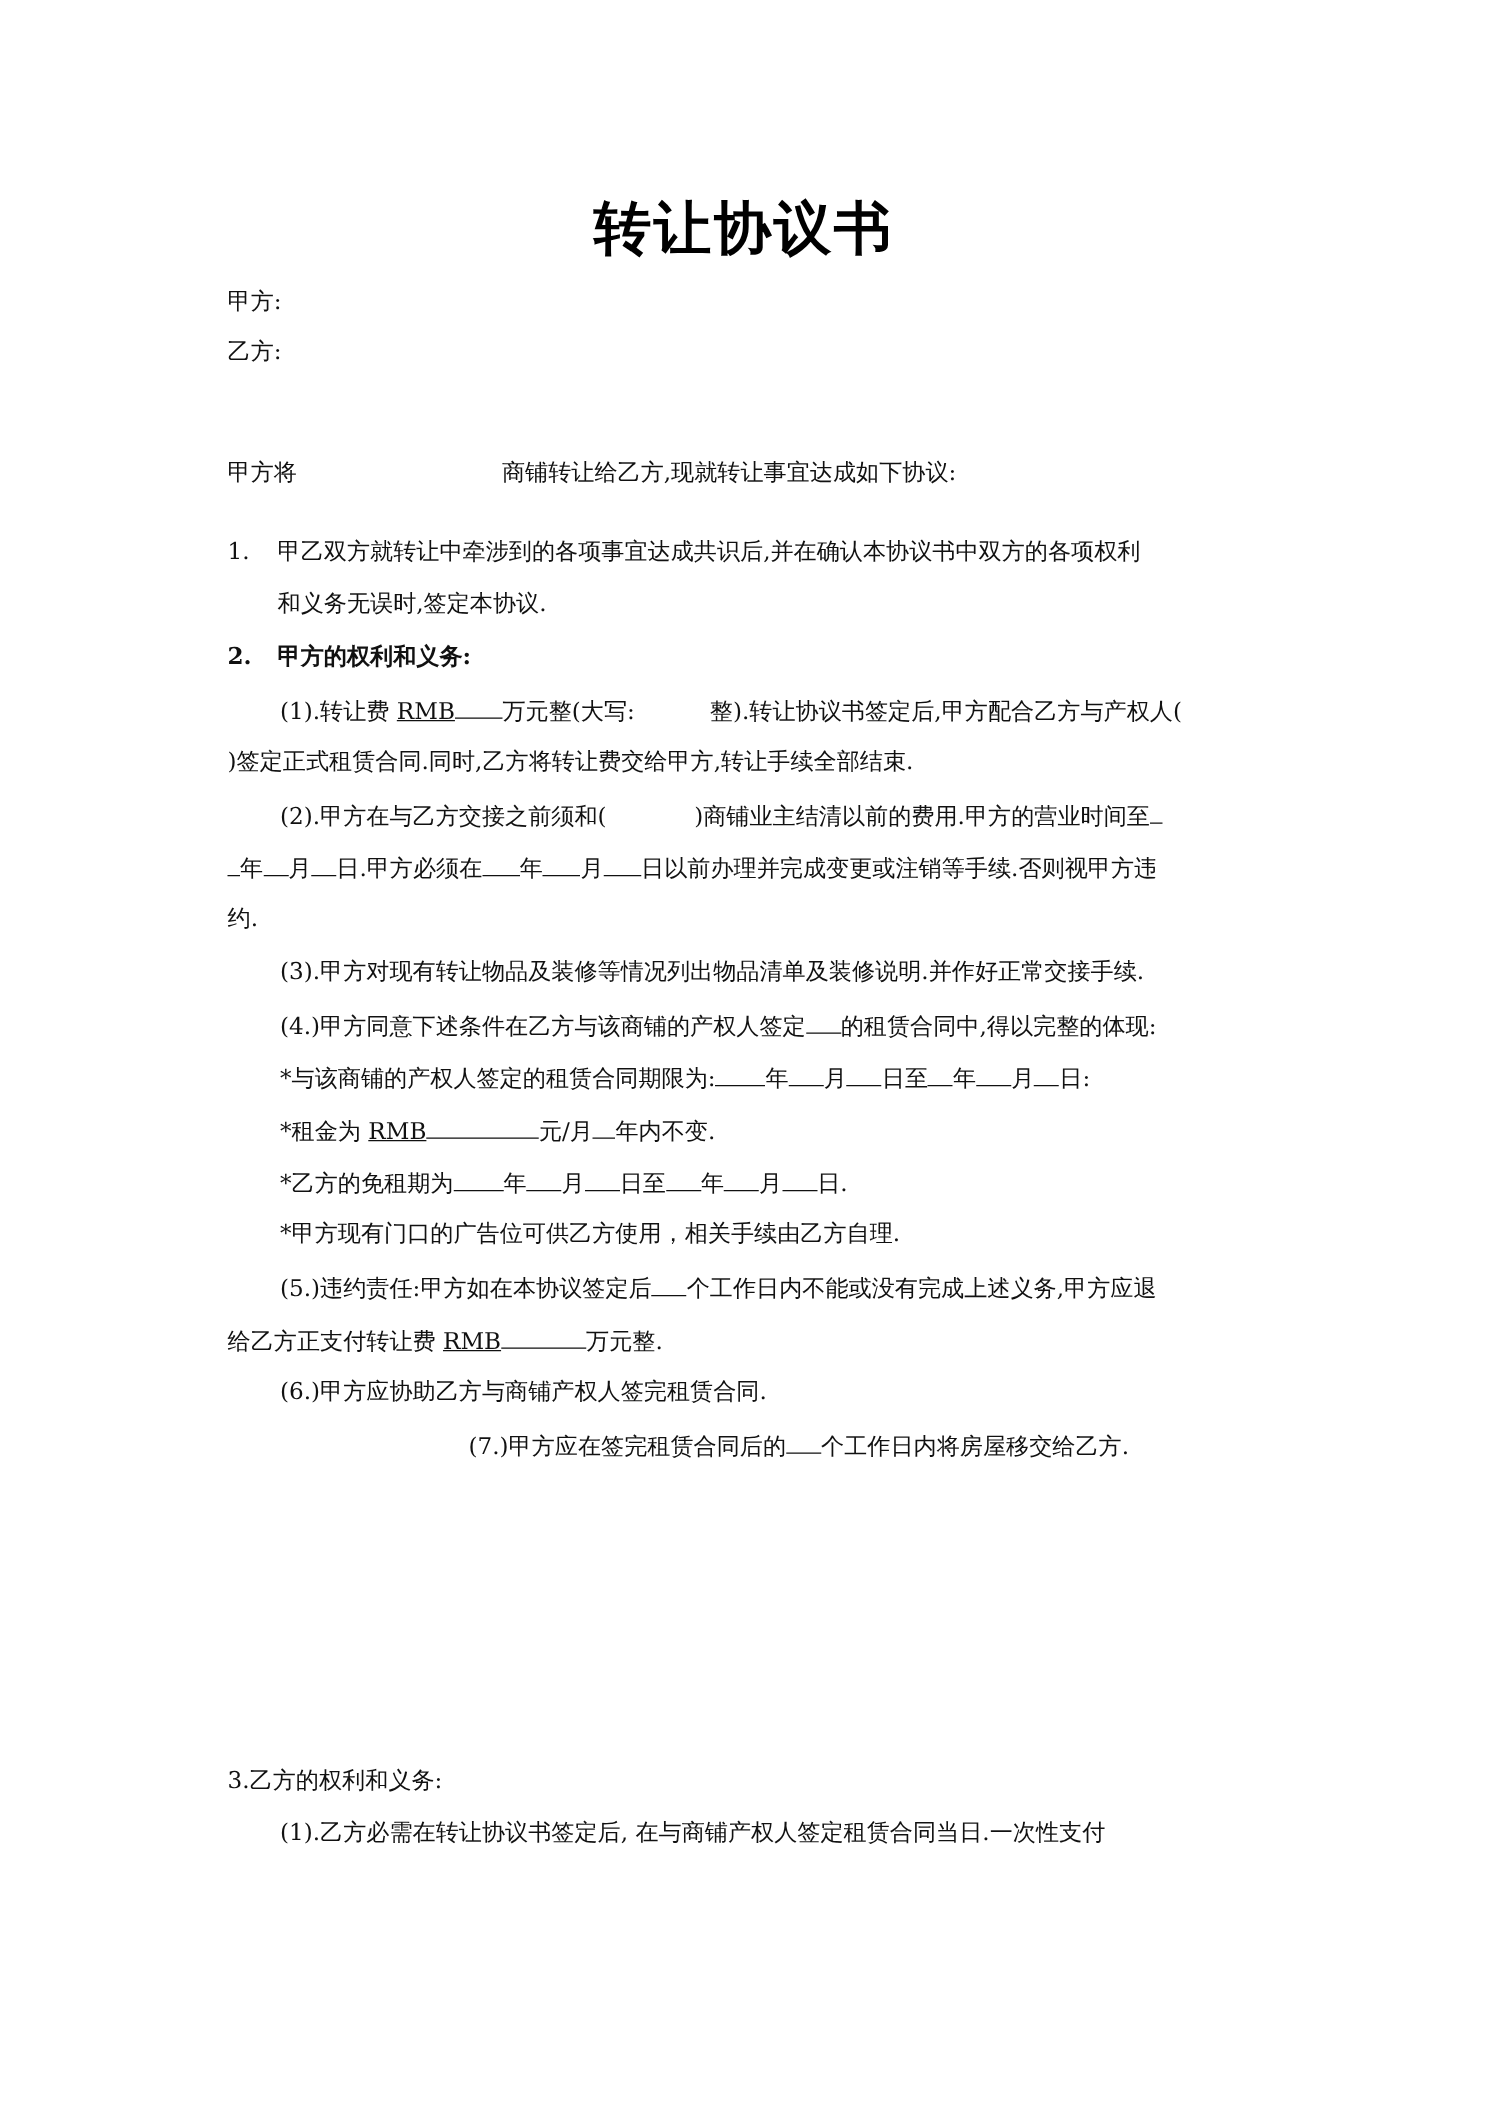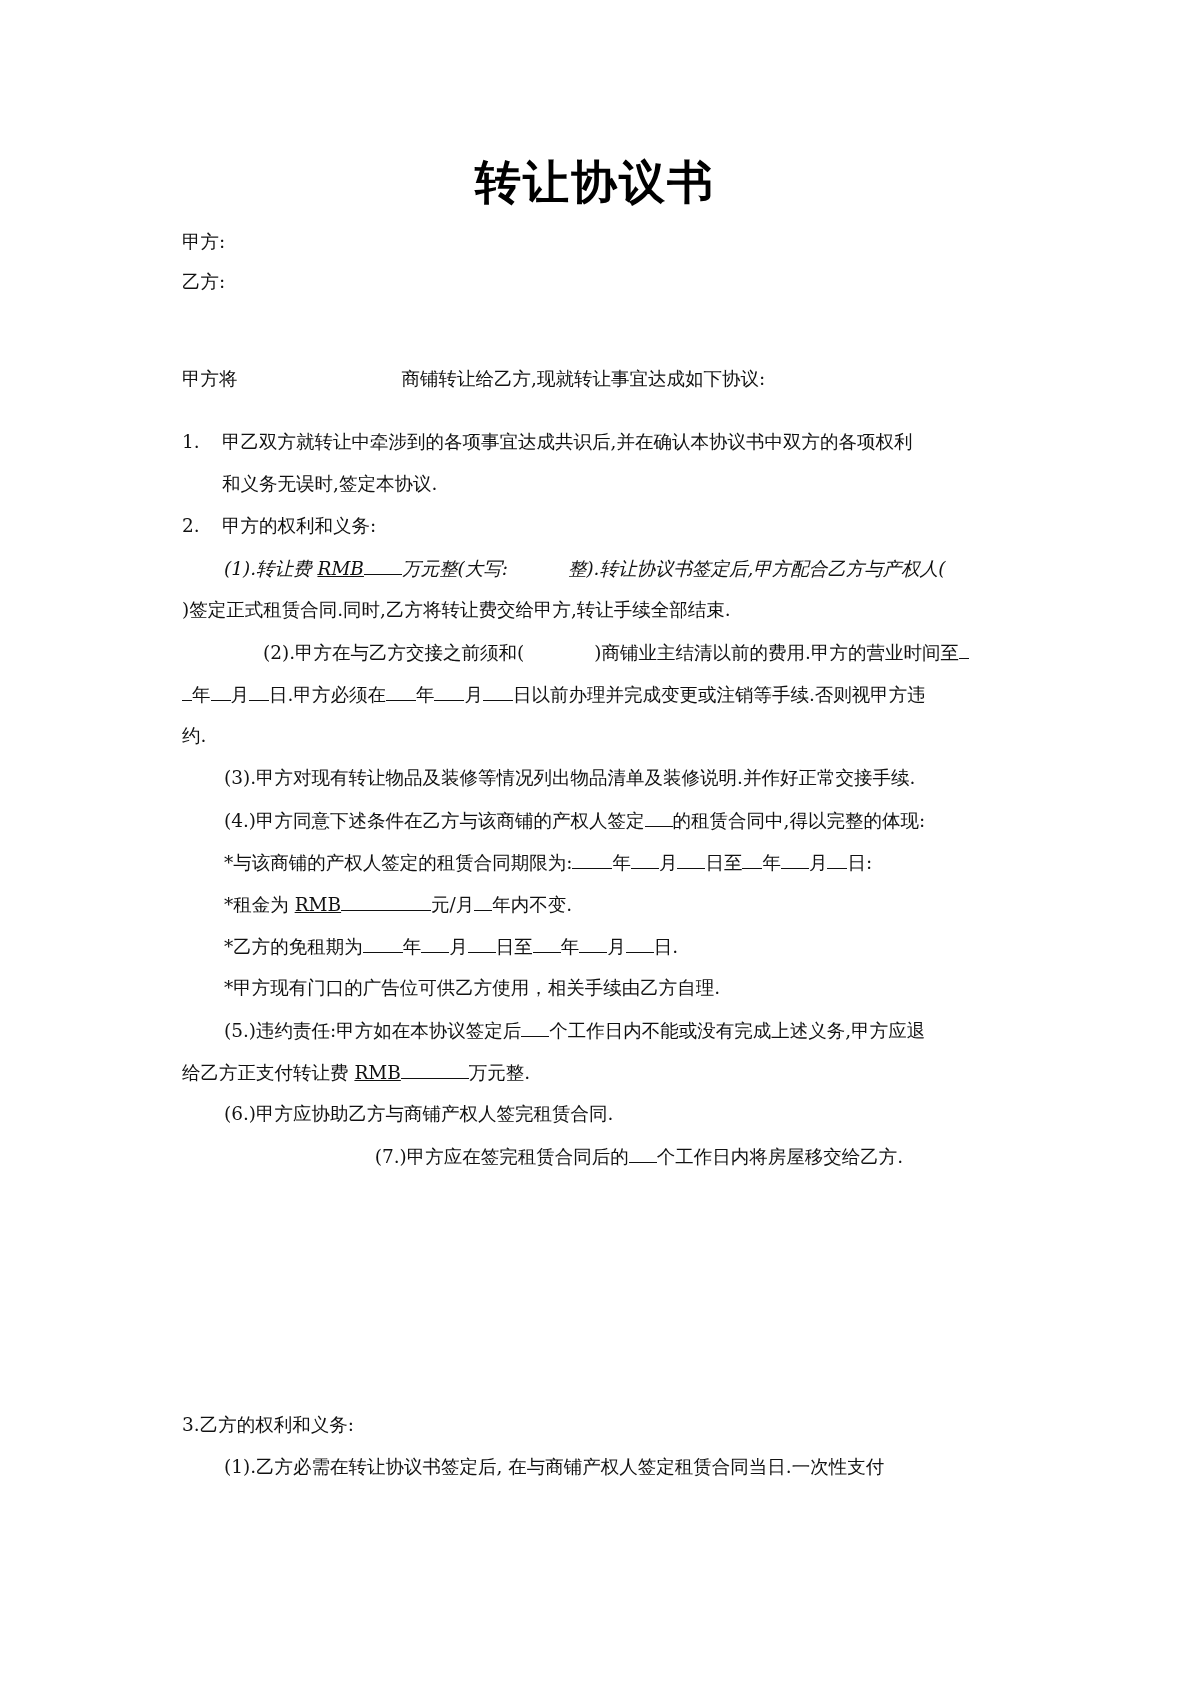--- a/index.html
+++ b/index.html
@@ -36,30 +36,30 @@
 
   <div class="line" style="top:367px;">
     <span>甲方将</span><span class="gap" style="width:164px;"></span><span>商铺转让给乙方,现就转让事宜达成如下协议:</span>
   </div>
 
   <div class="line" style="top:430px;">
     <span class="num">1.</span><span>甲乙双方就转让中牵涉到的各项事宜达成共识后,并在确认本协议书中双方的各项权利</span>
   </div>
   <div class="line ind" style="top:472px;">和义务无误时,签定本协议.</div>
 
-  <div class="line" style="top:514px;">
+  <div class="line" style="top:514px;font-weight:bold;">
     <span class="num">2.</span><span>甲方的权利和义务:</span>
   </div>
 
-  <div class="line ind" style="top:556px; left:224px;font-style:italic;">
+  <div class="line ind" style="top:556px; left:224px;">
     <span>(1).转让费 </span><span class="u">RMB</span><span class="blank" style="width:38px;"></span><span>万元整(大写:</span><span class="gap" style="width:60px;"></span><span>整).转让协议书签定后,甲方配合乙方与产权人(</span>
   </div>
   <div class="line" style="top:598px;">)签定正式租赁合同.同时,乙方将转让费交给甲方,转让手续全部结束.</div>
 
-  <div class="line ind" style="top:640px; left:224px;margin-left:39px;">
+  <div class="line ind" style="top:640px; left:224px;">
     <span>(2).甲方在与乙方交接之前须和(</span><span class="gap" style="width:70px;"></span><span>)商铺业主结清以前的费用.甲方的营业时间至</span><span class="blank" style="width:10px;"></span>
   </div>
   <div class="line" style="top:682px;">
     <span class="blank" style="width:10px;"></span><span>年</span><span class="blank" style="width:20px;"></span><span>月</span><span class="blank" style="width:20px;"></span><span>日.甲方必须在</span><span class="blank" style="width:30px;"></span><span>年</span><span class="blank" style="width:30px;"></span><span>月</span><span class="blank" style="width:30px;"></span><span>日以前办理并完成变更或注销等手续.否则视甲方违</span>
   </div>
   <div class="line" style="top:724px;">约.</div>
 
   <div class="line ind" style="top:766px; left:224px;">(3).甲方对现有转让物品及装修等情况列出物品清单及装修说明.并作好正常交接手续.</div>
 
   <div class="line ind" style="top:808px; left:224px;">

